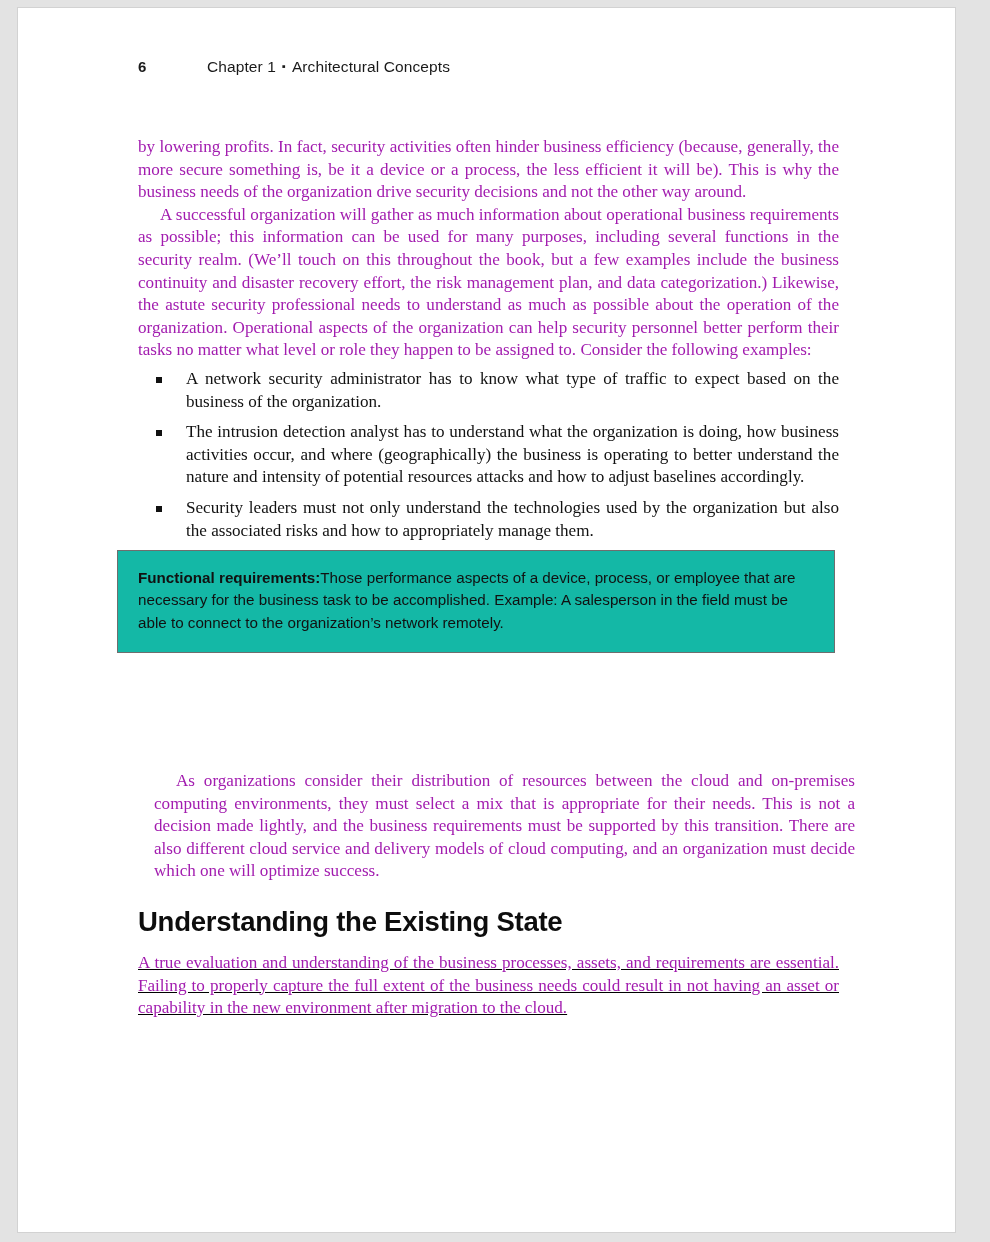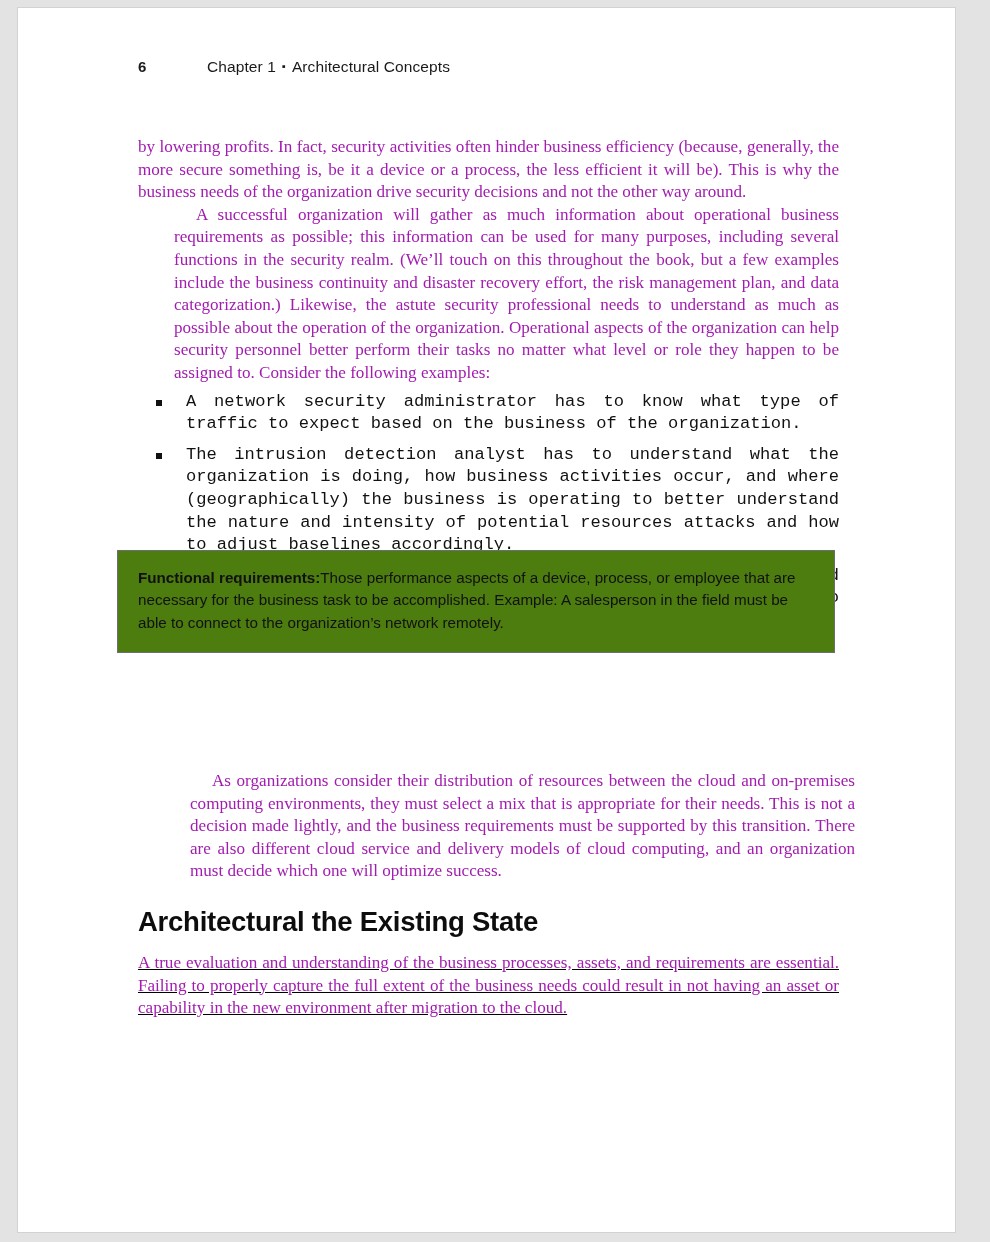--- a/index.html
+++ b/index.html
@@ -80,38 +80,36 @@
     margin: 0;
     font-size: 17.1px;
     line-height: 22.6px;
     color: #a21caf;
     text-align: justify;
     text-justify: inter-word;
     hyphens: none;
   }
   p.body.indent {
     text-indent: 22px;
-    margin-left: 36px;
   }
 
   
   ul.bullets {
     list-style: none;
     margin: 6px 0 0 0;
     padding: 0;
   }
   ul.bullets li {
     position: relative;
     padding-left: 48px;
     margin-bottom: 8px;
     font-size: 17.1px;
     line-height: 22.6px;
     color: #111111;
     text-align: justify;
-    font-family: Liberation Mono, monospace;
   }
   ul.bullets li:last-child {
     margin-bottom: 0;
   }
   .sq-bullet {
     position: absolute;
     left: 18px;
     top: 9px;
     width: 6px;
     height: 6px;
@@ -120,21 +118,21 @@
 
   
   .callout {
     position: absolute;
     left: 99px;
     top: 542px;
     width: 718px;
     border: 1.5px solid #6e6e6e;
     box-sizing: border-box;
     padding: 16px 20px 18px 20px;
-    background: #4d7c0f;
+    background: #14b8a6;
   }
   p.callout-para {
     margin: 0;
     font-family: "Liberation Sans", sans-serif;
     font-size: 15.2px;
     line-height: 22.4px;
     color: #111111;
     text-align: left;
   }
   p.callout-para + p.callout-para {
@@ -212,21 +210,21 @@
         <p class="callout-para">
           <span class="term">Functional requirements:</span><span>Those performance aspects of a device, process, or employee that are necessary for the business task to be accomplished. Example: A salesperson in the field must be able to connect to the organization’s network remotely.</span>
         </p>
       </div>
 
       <div class="after-box">
         <p class="body indent">As organizations consider their distribution of resources between the cloud and on-premises computing environments, they must select a mix that is appropriate for their needs. This is not a decision made lightly, and the business requirements must be supported by this transition. There are also different cloud service and delivery models of cloud computing, and an organization must decide which one will optimize success.</p>
       </div>
 
       <div class="heading-wrap">
-        <h2 class="section-heading">Architectural the Existing State</h2>
+        <h2 class="section-heading">Understanding the Existing State</h2>
       </div>
 
       <div class="closing-wrap">
         <p class="body">A true evaluation and understanding of the business processes, assets, and requirements are essential. Failing to properly capture the full extent of the business needs could result in not having an asset or capability in the new environment after migration to the cloud.</p>
       </div>
 
     </div>
   </div>
 </div>
 

